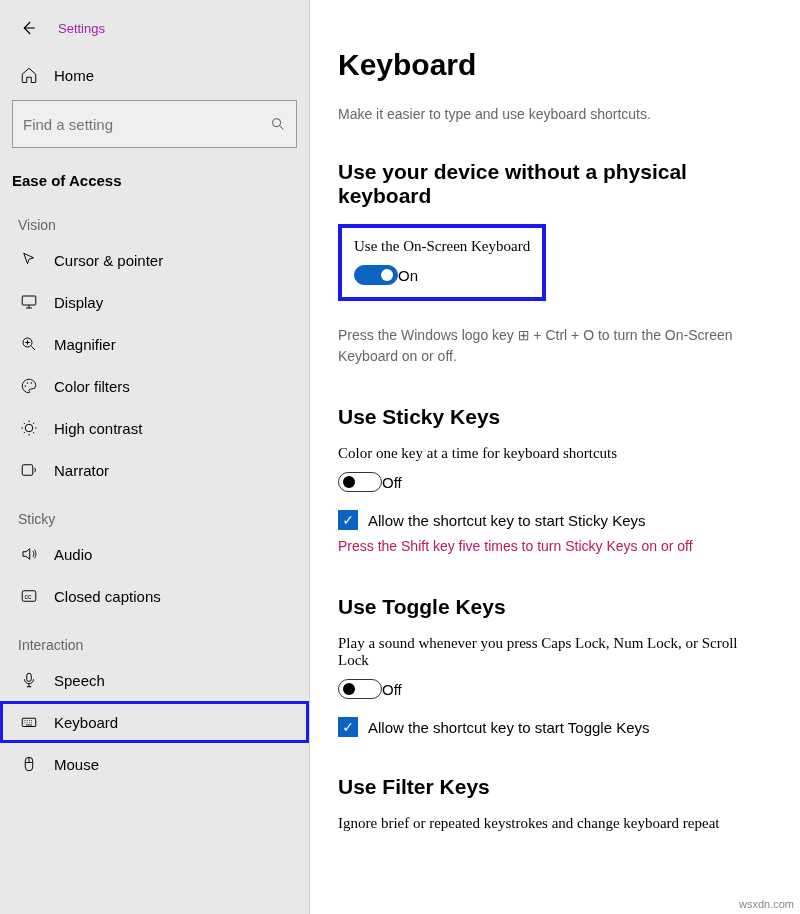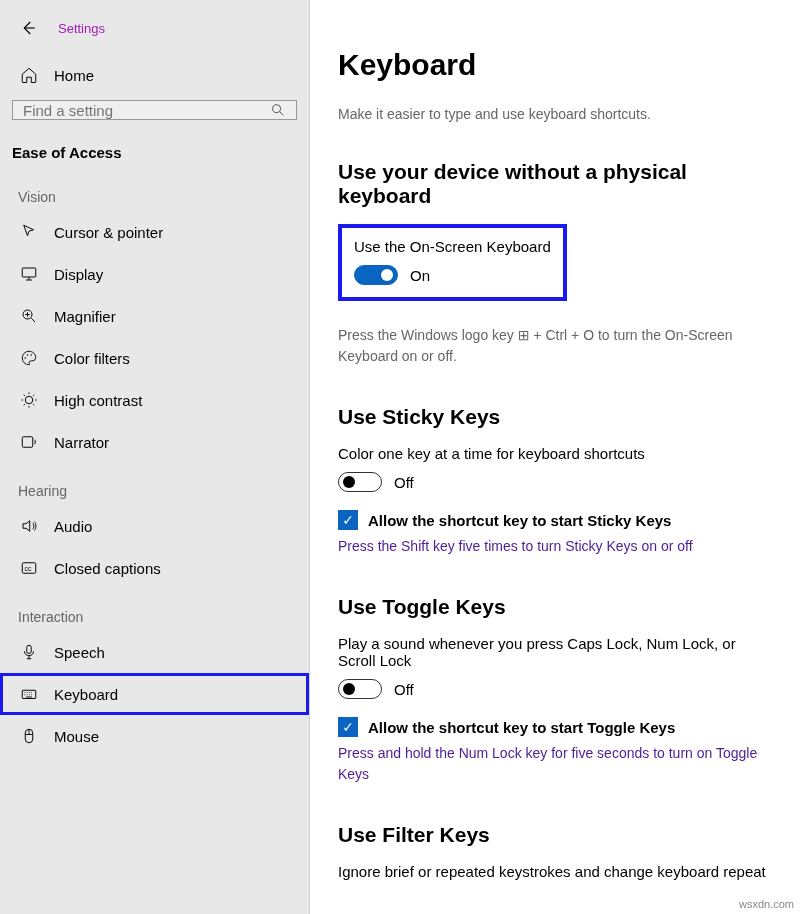--- a/index.html
+++ b/index.html
@@ -6,48 +6,48 @@
 body { width: 800px; height: 914px; background: #fff; overflow: hidden; position: relative; }
 .window { display: flex; width: 100%; height: 100%; }
 .sidebar { width: 310px; background: #e8e8e8; border-right: 1px solid #d0d0d0; padding-top: 8px; }
 .topbar { display: flex; align-items: center; padding: 6px 14px 14px 14px; }
 .back-btn { width: 28px; height: 28px; display: flex; align-items: center; justify-content: center; cursor: pointer; }
 .app-title { font-size: 13px; margin-left: 16px; color: #a21caf; }
 .home-row { display: flex; align-items: center; padding: 10px 18px; cursor: pointer; }
 .home-row .icon { width: 22px; display: flex; justify-content: center; }
 .home-row .label { margin-left: 14px; font-size: 15px; color: #000; text-align: center; }
 .search-wrap { padding: 6px 12px 12px 12px; }
-.search-box { position: relative; border: 1px solid #999; background: #efefef; height: 20px; display: flex; align-items: center; padding: 0 10px; }
+.search-box { position: relative; border: 1px solid #999; background: #efefef; height: 48px; display: flex; align-items: center; padding: 0 10px; }
 .search-box input { border: none; background: transparent; outline: none; width: 100%; font-size: 15px; color: #555; }
 .search-box .sicon { position: absolute; right: 10px; color: #555; }
 .section-title { padding: 12px 12px 8px 12px; font-size: 15px; font-weight: 600; color: #000; }
 .category { padding: 20px 32px 6px 18px; font-size: 14px; color: #666; }
 .nav-item { display: flex; align-items: center; padding: 12px 18px; cursor: pointer; }
 .nav-item .icon { width: 22px; display: flex; justify-content: center; color: #333; }
 .nav-item .label { margin-left: 14px; font-size: 15px; color: #000; }
 .nav-item.selected { outline: 3px solid #1a1af0; outline-offset: -3px; }
 .content { flex: 1; padding: 48px 28px 0 28px; overflow: hidden; }
 .page-title { font-size: 30px; font-weight: 600; margin-bottom: 24px; }
 .page-sub { font-size: 14px; color: #666; margin-bottom: 38px; }
 .section-h { font-size: 21px; font-weight: 600; margin-bottom: 16px; color: #000; }
-.setting-title { font-size: 15px; color: #000; margin-bottom: 10px; }
-.toggle-row { display: flex; align-items: center; gap: 12px; }
+.setting-title { font-size: 15px; color: #000; margin-bottom: 10px; font-family: Liberation Serif, serif; }
+.toggle-row { display: flex; align-items: center; }
 .toggle { width: 44px; height: 20px; border-radius: 12px; border: 1px solid #333; position: relative; cursor: pointer; }
 .toggle.on { background: #0a64c2; border-color: #0a64c2; }
 .toggle.off { background: #fff; }
 .toggle .knob { width: 12px; height: 12px; border-radius: 50%; position: absolute; top: 3px; }
 .toggle.on .knob { background: #fff; right: 4px; }
 .toggle.off .knob { background: #000; left: 4px; }
 .toggle-label { font-size: 15px; }
 .hint { font-size: 14px; color: #666; margin-top: 14px; line-height: 1.5; }
-.hint2 { font-size: 14px; color: #4c1d95; margin-top: 6px; line-height: 1.5; }
+.hint2 { font-size: 14px; color: #be185d; margin-top: 6px; line-height: 1.5; }
 .highlight-box { border: 4px solid #1a1af0; padding: 10px 12px 12px 12px; display: inline-block; margin-bottom: 10px; }
 .check-row { display: flex; align-items: center; gap: 10px; margin-top: 18px; }
 .checkbox { width: 20px; height: 20px; background: #0a64c2; display: flex; align-items: center; justify-content: center; color: #fff; font-size: 14px; cursor: pointer; }
-.check-label { font-size: 15px; font-weight: bold; }
+.check-label { font-size: 15px; }
 .sectiongap { margin-top: 38px; }
 .watermark { position: absolute; bottom: 4px; right: 6px; font-size: 11px; color: #888; }
 svg { display: block; }
 </style>
 </head>
 <body>
 
 <div class="window">
   <div class="sidebar">
     <div class="topbar">
@@ -139,21 +139,21 @@
     <div class="nav-item">
       <span class="icon">
           <svg width="18" height="18" viewBox="0 0 24 24">
             <rect x="3" y="5" width="14" height="14" rx="2" fill="none" stroke="#000" stroke-width="1.3"></rect>
             <path d="M19 9c2 1 2 5 0 6" stroke="#000" stroke-width="1.3" fill="none"></path>
           </svg>
         </span>
       <span class="label">Narrator</span>
     </div>
 
-    <div class="category">Hearing</div>
+    <div class="category">Sticky</div>
 
     <div class="nav-item">
       <span class="icon">
           <svg width="18" height="18" viewBox="0 0 24 24">
             <path d="M4 9v6h4l5 4V5L8 9H4z" fill="none" stroke="#000" stroke-width="1.3"></path>
             <path d="M17 8c2 2 2 6 0 8M19 6c3 3 3 9 0 12" stroke="#000" stroke-width="1.2" fill="none"></path>
           </svg>
         </span>
       <span class="label">Audio</span>
     </div>
@@ -238,21 +238,20 @@
     <div class="toggle-row">
       <div class="toggle off">
           <div class="knob"></div>
         </div>
       <span class="toggle-label">Off</span>
     </div>
     <div class="check-row">
       <div class="checkbox">✓</div>
       <span class="check-label">Allow the shortcut key to start Toggle Keys</span>
     </div>
-    <div class="hint2">Press and hold the Num Lock key for five seconds to turn on Toggle Keys</div>
 
     <div class="sectiongap"></div>
     <div class="section-h">Use Filter Keys</div>
     <div class="setting-title">Ignore brief or repeated keystrokes and change keyboard repeat</div>
   </div>
 </div>
 
 <div class="watermark">wsxdn.com</div>
 
 </body></html>

